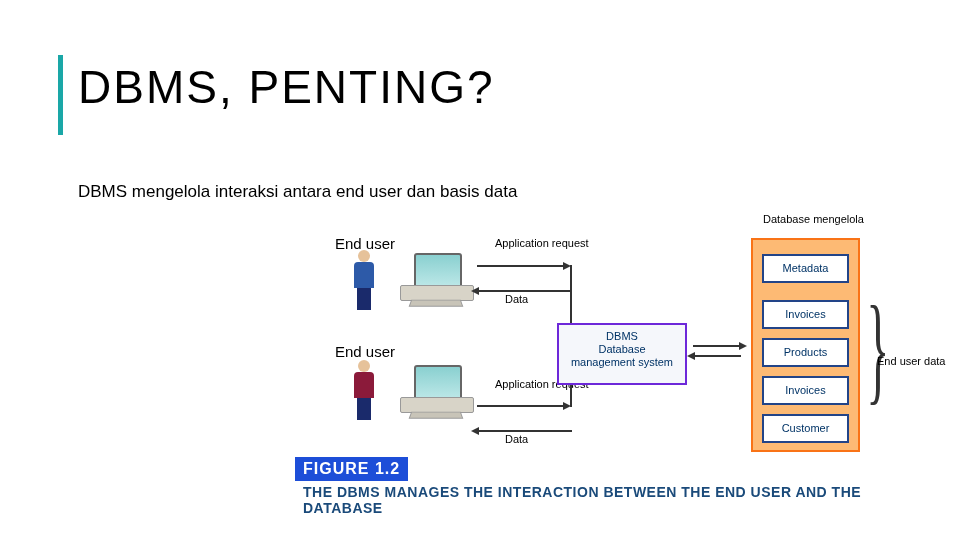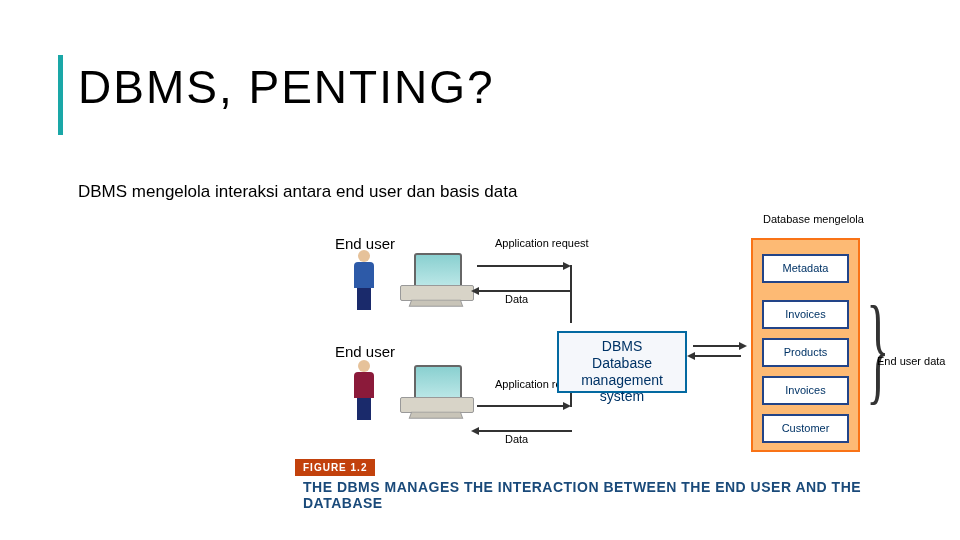--- a/index.html
+++ b/index.html
@@ -13,29 +13,29 @@
   .person{position:absolute;width:34px;height:60px}
   .head{position:absolute;top:0;left:11px;width:12px;height:12px;border-radius:50%;background:#e6c29a}
   .body{position:absolute;top:12px;left:7px;width:20px;height:26px;border-radius:4px 4px 0 0}
   .legs{position:absolute;top:38px;left:10px;width:14px;height:22px;background:#1a2a6b}
   .p1 .body{background:#2d5aa8}
   .p2 .body{background:#8b1a3a}
   .computer{position:absolute;width:72px;height:52px}
   .monitor{position:absolute;top:0;left:14px;width:44px;height:32px;border:2px solid #666;border-radius:3px;background:linear-gradient(#8ad0d0,#bde8e8)}
   .cpu{position:absolute;top:32px;left:0;width:72px;height:14px;background:#d8d4c8;border:1px solid #999;border-radius:2px}
   .kb{position:absolute;top:46px;left:10px;width:50px;height:6px;background:#c8c4b8;border:1px solid #999;transform:perspective(40px) rotateX(30deg)}
-  .dbms-box{position:absolute;left:262px;top:96px;width:126px;height:53px;border:2px solid #0369a1;background:#f5f7fb;text-align:center;font-size:14px;line-height:1.2;padding-top:5px;color:#003366}
+  .dbms-box{position:absolute;left:262px;top:88px;width:126px;height:53px;border:2px solid #6d28d9;background:#f5f7fb;text-align:center;font-size:11px;line-height:1.2;padding-top:5px;color:#003366}
   .db-struct{position:absolute;left:456px;top:3px;width:105px;height:210px;border:2px solid #f97316;background:#fdba74}
   .db-item{position:absolute;width:83px;height:25px;border:2px solid #248;background:#fff;left:9px;text-align:center;font-size:11px;line-height:25px;color:#003366}
   .arrow-line{position:absolute;background:#333;height:2px}
   .arrow-head{position:absolute;width:0;height:0;border-top:4px solid transparent;border-bottom:4px solid transparent}
   .arrow-head.r{border-left:8px solid #333}
   .arrow-head.l{border-right:8px solid #333}
   .caption-bar{position:absolute;left:0;top:222px;width:600px;height:18px}
-  .cap-gold{display:inline-block;background:#c2410c;color:#fff;font-size:10px;font-weight:bold;padding:3px 8px;letter-spacing:1px}
+  .cap-gold{display:inline-block;background:#1d4ed8;color:#fff;font-size:16px;font-weight:bold;padding:3px 8px;letter-spacing:1px}
   .cap-text{display:inline-block;color:#1a4a7a;font-size:14px;font-weight:bold;padding:3px 8px;letter-spacing:0.5px}
   .brace{position:absolute;font-size:120px;color:#333;font-family:Georgia,serif;transform:scaleX(0.4)}
 </style>
 </head>
 <body>
 
 <div class="slide">
   <div class="accent-bar"></div>
   <div class="title">DBMS, PENTING?</div>
   <div class="subtitle">DBMS mengelola interaksi antara end user dan basis data</div>

